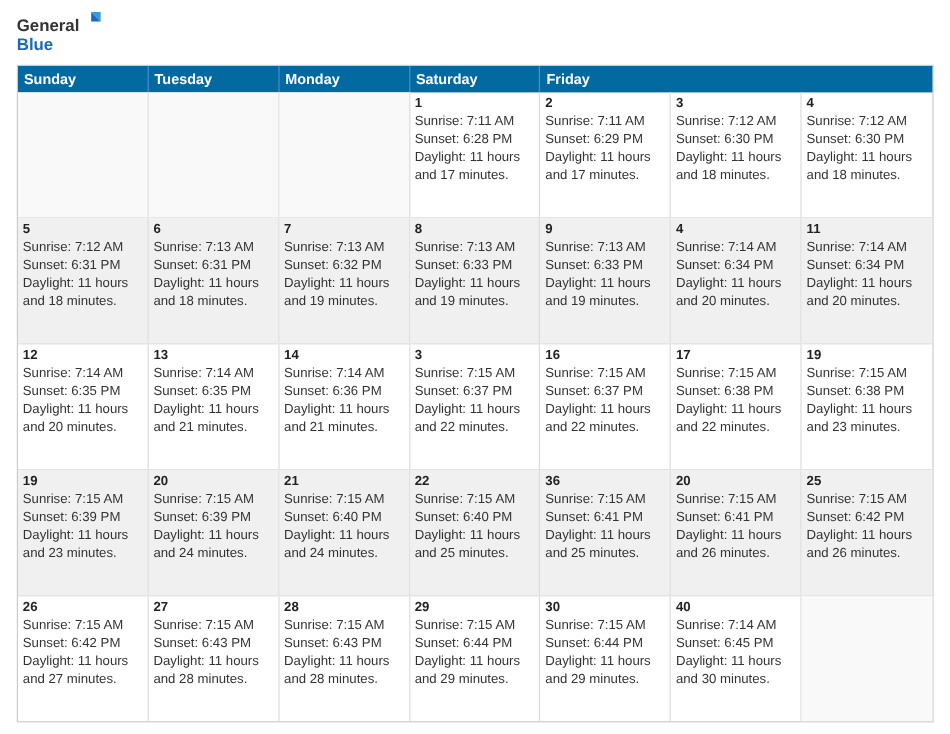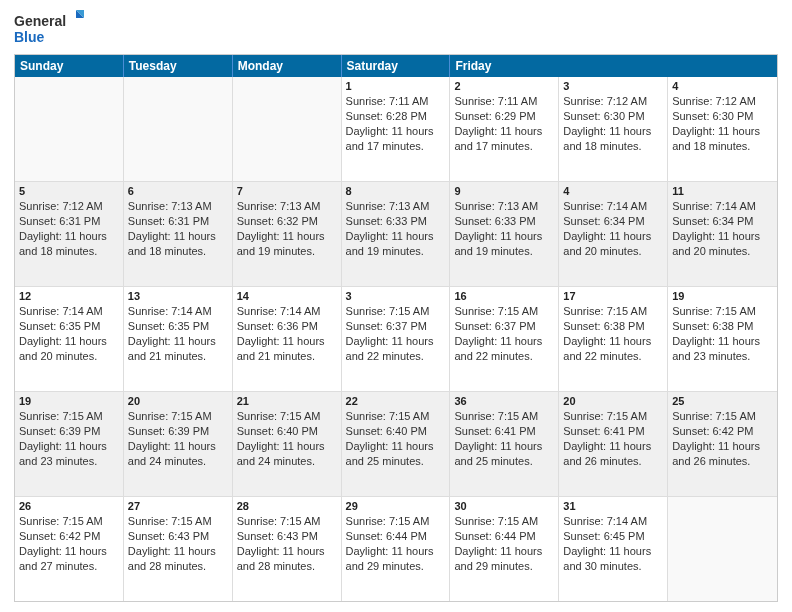--- a/index.html
+++ b/index.html
@@ -310,21 +310,21 @@
 Sunset: 6:44 PM
 Daylight: 11 hours and 29 minutes.</div>
           </div>
           <div class="cal-cell">
             <div class="day-num">30</div>
             <div class="cell-text" style="white-space: pre-line;">Sunrise: 7:15 AM
 Sunset: 6:44 PM
 Daylight: 11 hours and 29 minutes.</div>
           </div>
           <div class="cal-cell">
-            <div class="day-num">31</div>
+            <div class="day-num">40</div>
             <div class="cell-text" style="white-space: pre-line;">Sunrise: 7:14 AM
 Sunset: 6:45 PM
 Daylight: 11 hours and 30 minutes.</div>
           </div>
           <div class="cal-cell empty"></div>
         </div>
       </div>
   </div>
 </div>
 

